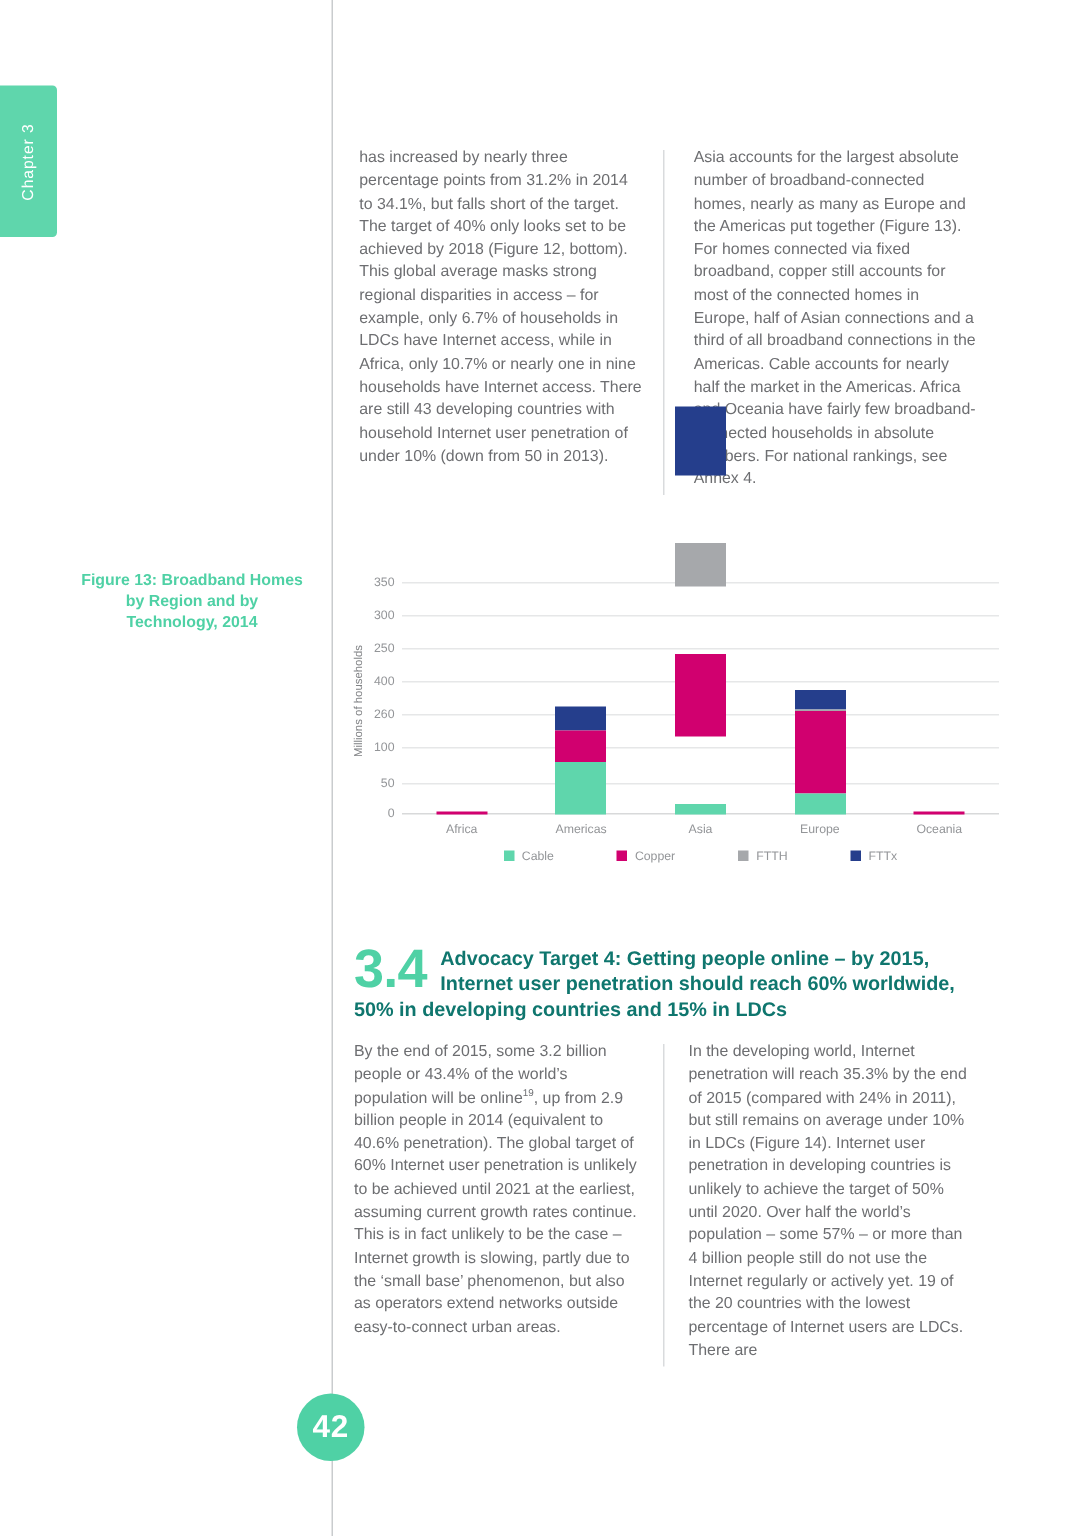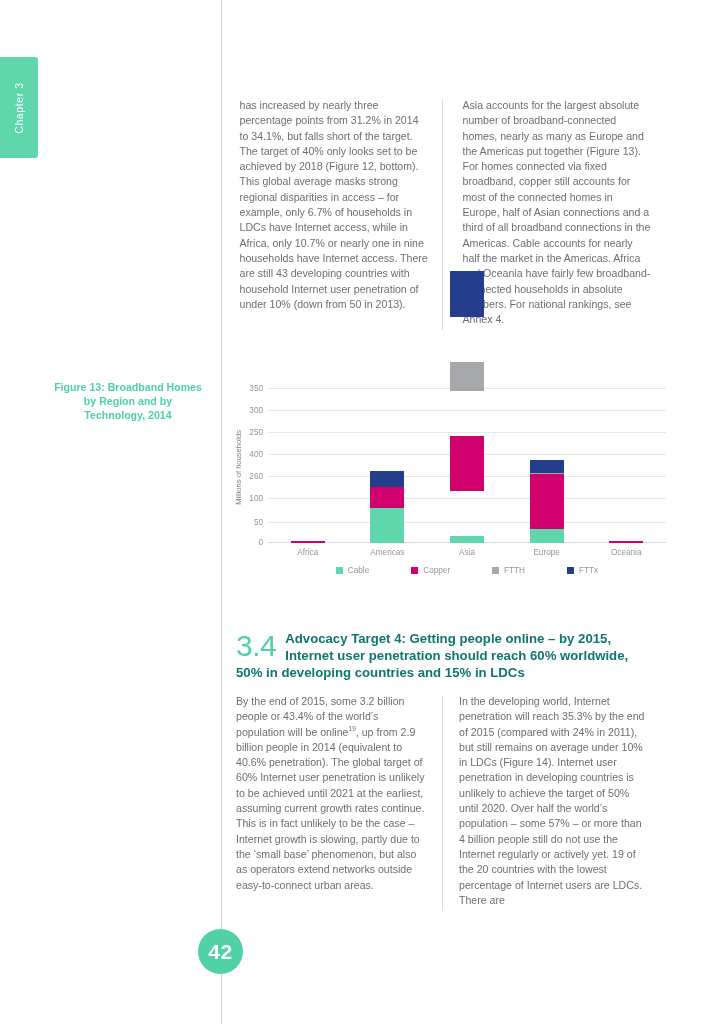--- a/index.html
+++ b/index.html
@@ -209,22 +209,22 @@
   
   .section-head {
     position: absolute;
     left: 236px;
     top: 630px;
     width: 420px;
   }
   .section-num {
     float: left;
     color: #4FD1A5;
-    font-size: 30px;
-    font-weight: normal;
+    font-size: 36px;
+    font-weight: bold;
     line-height: 31px;
     letter-spacing: -0.5px;
     margin-right: 9px;
   }
   .section-title {
     color: #0f766e;
     font-size: 13.2px;
     line-height: 17.2px;
     font-weight: bold;
   }

